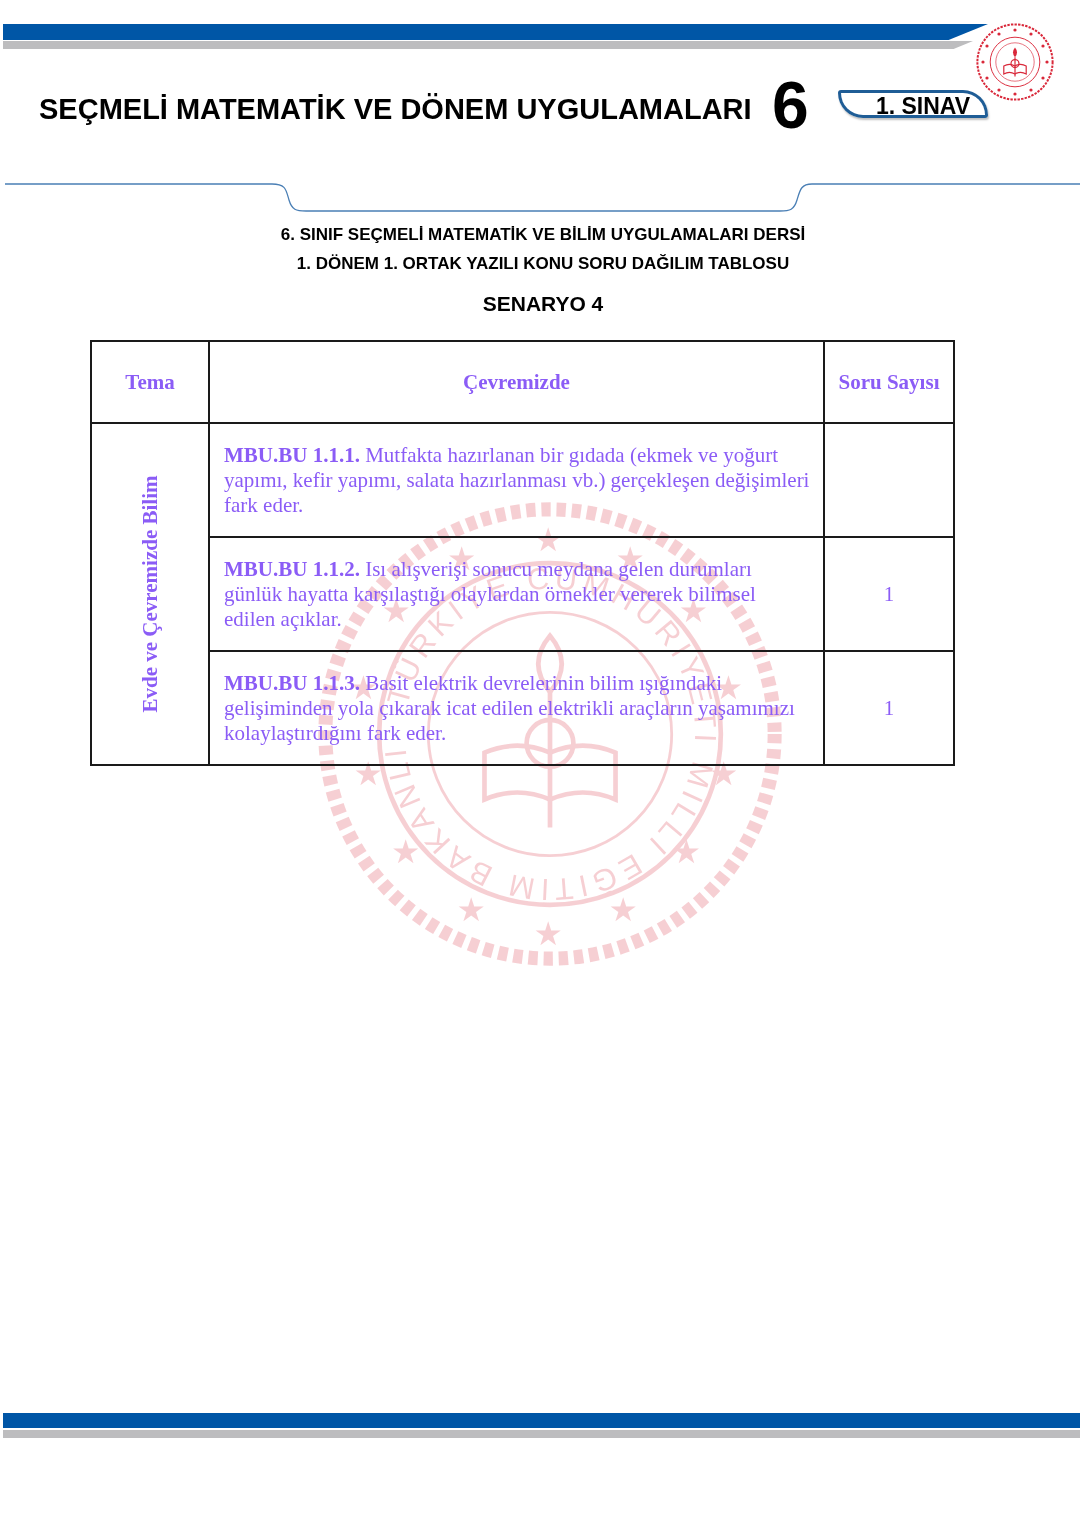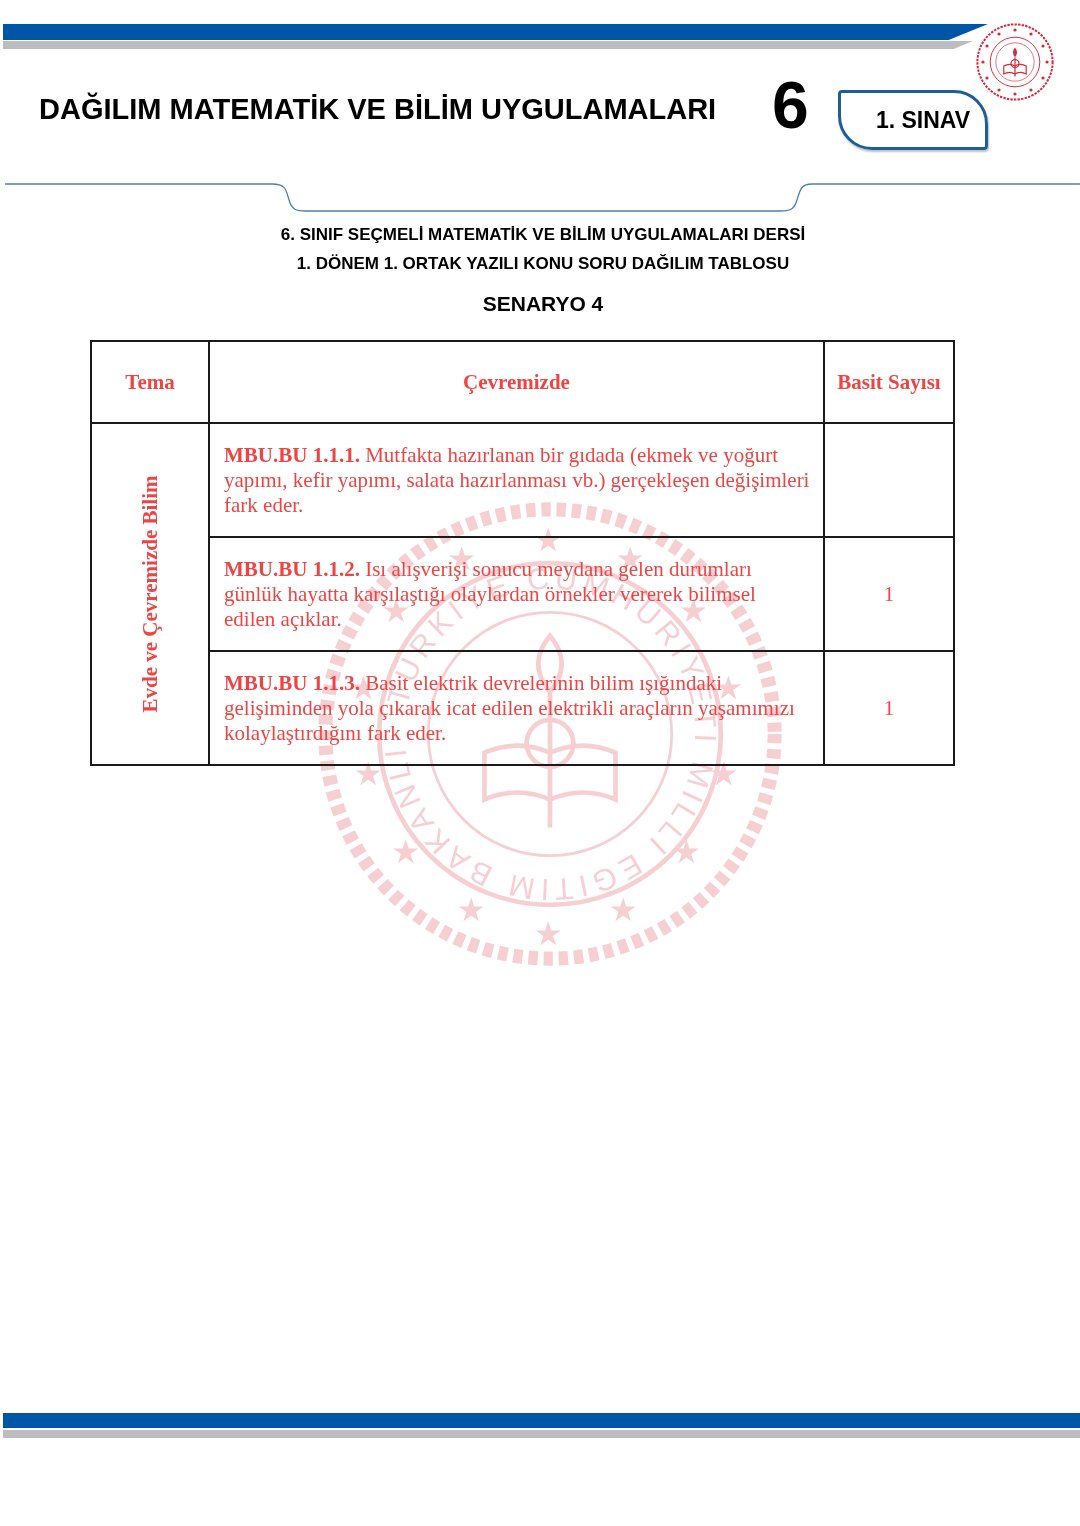--- a/index.html
+++ b/index.html
@@ -60,27 +60,26 @@
     .grade-number {
       position: absolute;
       left: 772px; top: 72px;
       font-size: 66px;
       font-weight: bold;
       line-height: 1;
     }
     .exam-badge {
       position: absolute;
       left: 838px; top: 90px;
-      width: 150px; height: 60px;
+      width: 150px; height: 28px;
       border: 3px solid #1f5d96;
       border-radius: 4px 34px 4px 34px;
       box-sizing: border-box;
       box-shadow: 1px 2px 2px rgba(0,0,0,0.25);
       display: flex;
-      align-items: center;
       justify-content: center;
     }
     .exam-badge span {
       font-size: 23px;
       font-weight: bold;
       margin-left: 20px;
     }
     
     .separator {
       position: absolute;
@@ -115,21 +114,21 @@
       pointer-events: none;
     }
     
     table.dist {
       position: absolute;
       left: 90px; top: 340px;
       width: 865px;
       border-collapse: collapse;
       font-family: "Liberation Serif", serif;
       font-size: 21px;
-      color: #ef4444;
+      color: #8b5cf6;
     }
     table.dist td, table.dist th {
       border: 2px solid #1a1a1a;
       padding: 0;
     }
     table.dist th {
       height: 80px;
       font-weight: bold;
       font-size: 21px;
     }
@@ -182,21 +181,21 @@
     <circle cx="15" cy="30" r="2"></circle>
       <circle cx="30" cy="15" r="2"></circle>
       <circle cx="50" cy="90" r="2"></circle>
   </g>
   <path d="M50 32 q-5 6 0 12 q5-6 0-12z" fill="#d9283a"></path>
   <path d="M36 55 q7-4 14 0 q7-4 14 0 v10 q-7-4-14 0 q-7-4-14 0z" fill="none" stroke="#d9283a" stroke-width="1.5"></path>
   <circle cx="50" cy="52" r="5" fill="none" stroke="#d9283a" stroke-width="1.5"></circle>
   <line x1="50" y1="44" x2="50" y2="68" stroke="#d9283a" stroke-width="1.5"></line>
 </svg>
 
-<div class="header-title">DAĞILIM MATEMATİK VE BİLİM UYGULAMALARI</div>
+<div class="header-title">SEÇMELİ MATEMATİK VE DÖNEM UYGULAMALARI</div>
 <div class="grade-number">6</div>
 <div class="exam-badge">
   <span>1. SINAV</span>
 </div>
 
 <svg class="separator" viewBox="0 0 1080 36" preserveAspectRatio="none">
   <path d="M5 4 H272 C286 4 286 10 289 20 C292 30 296 31 306 31 H780 C790 31 794 30 797 20 C800 10 801 4 812 4 H1080" fill="none" stroke="#4a7fb5" stroke-width="1.3"></path>
 </svg>
 
 <div class="subtitle l1">6. SINIF SEÇMELİ MATEMATİK VE BİLİM UYGULAMALARI DERSİ</div>
@@ -233,21 +232,21 @@
   <circle cx="100" cy="104" r="10" fill="none" stroke="#d9283a" stroke-width="2"></circle>
   <path d="M72 108 q14-6 28 0 q14-6 28 0 v20 q-14-6-28 0 q-14-6-28 0z" fill="none" stroke="#d9283a" stroke-width="2"></path>
   <line x1="100" y1="82" x2="100" y2="140" stroke="#d9283a" stroke-width="2"></line>
 </svg>
 
 <table class="dist">
   <thead>
     <tr>
       <th class="col-tema">Tema</th>
       <th>Çevremizde</th>
-      <th class="col-soru">Basit Sayısı</th>
+      <th class="col-soru">Soru Sayısı</th>
     </tr>
   </thead>
   <tbody>
     <tr>
       <td class="tema-cell" rowspan="3">
         <div class="tema-vertical">Evde ve Çevremizde Bilim</div>
       </td>
       <td class="kaz">
         <b>MBU.BU 1.1.1.</b><span> Mutfakta hazırlanan bir gıdada (ekmek ve yoğurt yapımı, kefir yapımı, salata hazırlanması vb.) gerçekleşen değişimleri fark eder.</span>
       </td>

